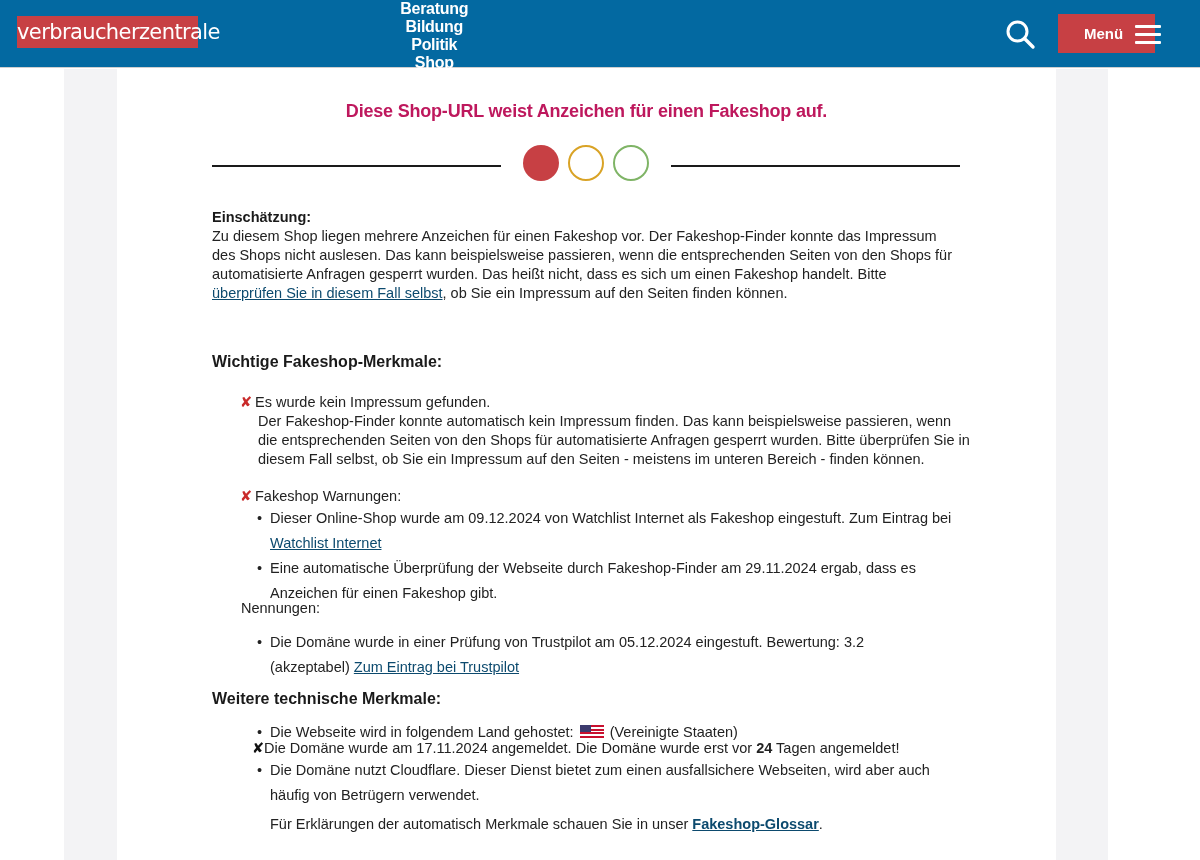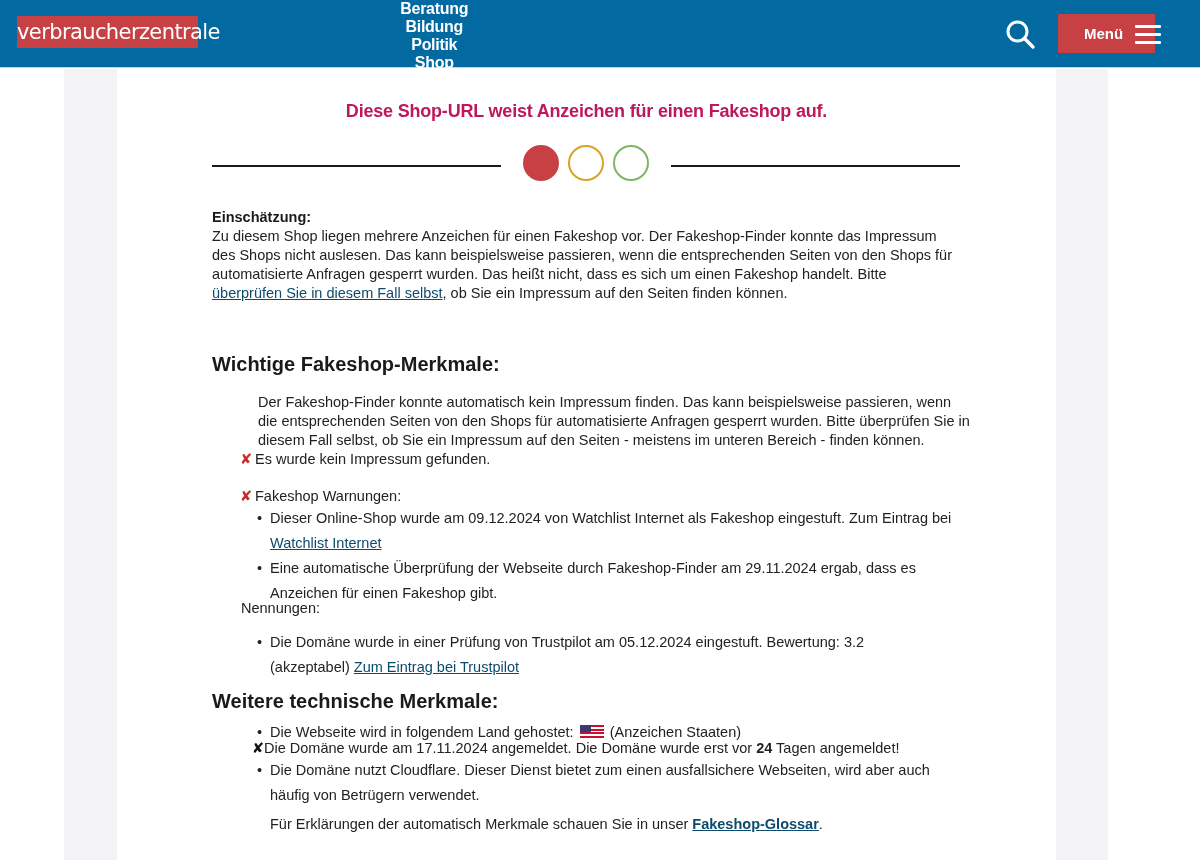--- a/index.html
+++ b/index.html
@@ -57,21 +57,21 @@
     .light.green { left: 401px; border: 2px solid #7fb466; background: #fff; }
 
     .body-text {
       position: absolute; left: 95px; width: 750px;
       font-size: 14.5px; line-height: 19px; color: #222;
     }
     .body-text b, .body-text .h { font-weight: bold; color: #1a1a1a; }
     a.link { color: #0c4a6e; text-decoration: underline; cursor: pointer; }
     a.link.bold { font-weight: bold; }
 
-    .section-h { position: absolute; left: 95px; font-weight: bold; font-size: 20px; color: #1a1a1a; }
+    .section-h { position: absolute; left: 95px; font-weight: bold; font-size: 16px; color: #1a1a1a; }
 
     .x-red { color: #c92b2b; font-weight: bold; display: inline-block; width: 15px; }
     .x-black { color: #111; font-weight: bold; display: inline-block; width: 12px; }
 
     .row { position: absolute; font-size: 14.5px; line-height: 19px; color: #222; }
     .bullet-list { position: absolute; list-style: none; font-size: 14.5px; line-height: 25px; color: #222; }
     .bullet-list li { position: relative; padding-left: 13px; }
     .bullet-list li::before { content: "\2022"; position: absolute; left: 0; top: 0; }
 
     .flag { display: inline-block; width: 24px; height: 13px; vertical-align: -1px; margin: 0 2px;
@@ -125,41 +125,41 @@
   <div class="body-text" style="top:139px;">
     <div class="h">Einschätzung:</div>
     <p style="width:740px;">
       <span>Zu diesem Shop liegen mehrere Anzeichen für einen Fakeshop vor. Der Fakeshop-Finder konnte das Impressum des Shops nicht auslesen. Das kann beispielsweise passieren, wenn die entsprechenden Seiten von den Shops für automatisierte Anfragen gesperrt wurden. Das heißt nicht, dass es sich um einen Fakeshop handelt. Bitte </span><a class="link">überprüfen Sie in diesem Fall selbst</a><span>, ob Sie ein Impressum auf den Seiten finden können.</span>
     </p>
   </div>
 
   <div class="section-h" style="top:284px;">Wichtige Fakeshop-Merkmale:</div>
 
   <div class="row" style="left:123px; top:324px; width:730px;">
+    <div><span class="x-red">✘</span><span>Es wurde kein Impressum gefunden.</span></div>
     <div style="padding-left:18px; width:730px;">Der Fakeshop-Finder konnte automatisch kein Impressum finden. Das kann beispielsweise passieren, wenn die entsprechenden Seiten von den Shops für automatisierte Anfragen gesperrt wurden. Bitte überprüfen Sie in diesem Fall selbst, ob Sie ein Impressum auf den Seiten - meistens im unteren Bereich - finden können.</div>
-    <div><span class="x-red">✘</span><span>Es wurde kein Impressum gefunden.</span></div>
   </div>
 
   <div class="row" style="left:123px; top:418px; width:730px;">
     <div><span class="x-red">✘</span><span>Fakeshop Warnungen:</span></div>
   </div>
   <ul class="bullet-list" style="left:140px; top:437px; width:710px;">
     <li><span>Dieser Online-Shop wurde am 09.12.2024 von Watchlist Internet als Fakeshop eingestuft. Zum Eintrag bei </span><a class="link">Watchlist Internet</a></li>
     <li>Eine automatische Überprüfung der Webseite durch Fakeshop-Finder am 29.11.2024 ergab, dass es Anzeichen für einen Fakeshop gibt.</li>
   </ul>
 
   <div class="row" style="left:124px; top:530px;text-align:center;">Nennungen:</div>
   <ul class="bullet-list" style="left:140px; top:561px; width:660px;">
     <li><span>Die Domäne wurde in einer Prüfung von Trustpilot am 05.12.2024 eingestuft. Bewertung: 3.2 (akzeptabel) </span><a class="link">Zum Eintrag bei Trustpilot</a></li>
   </ul>
 
   <div class="section-h" style="top:621px;">Weitere technische Merkmale:</div>
 
   <ul class="bullet-list" style="left:140px; top:651px; width:700px;">
-    <li><span>Die Webseite wird in folgendem Land gehostet: </span><span class="flag"></span> <span>(Anzeichen Staaten)</span></li>
+    <li><span>Die Webseite wird in folgendem Land gehostet: </span><span class="flag"></span> <span>(Vereinigte Staaten)</span></li>
   </ul>
   <div class="row" style="left:135px; top:670px; width:720px;">
     <span class="x-black">✘</span><span>Die Domäne wurde am 17.11.2024 angemeldet. Die Domäne wurde erst vor </span><b>24</b><span> Tagen angemeldet!</span>
   </div>
   <ul class="bullet-list" style="left:140px; top:689px; width:690px;">
     <li>Die Domäne nutzt Cloudflare. Dieser Dienst bietet zum einen ausfallsichere Webseiten, wird aber auch häufig von Betrügern verwendet.</li>
   </ul>
 
   <div class="row" style="left:153px; top:746px; width:700px;">
     <span>Für Erklärungen der automatisch Merkmale schauen Sie in unser </span><a class="link bold">Fakeshop-Glossar</a><span>.</span>

